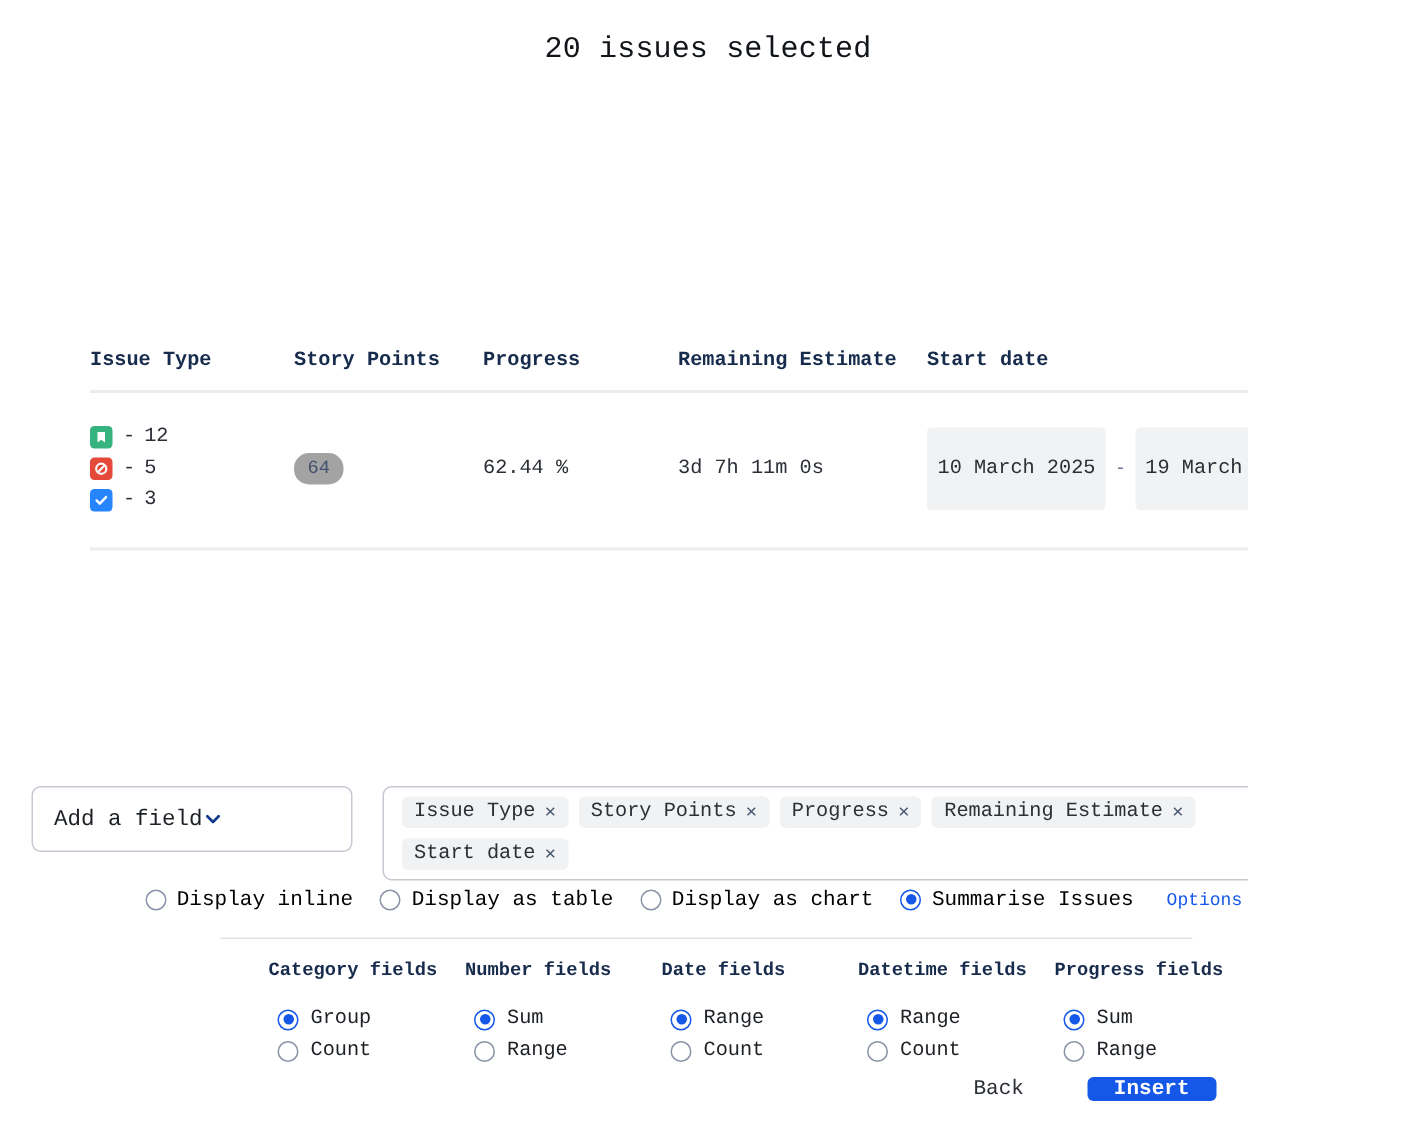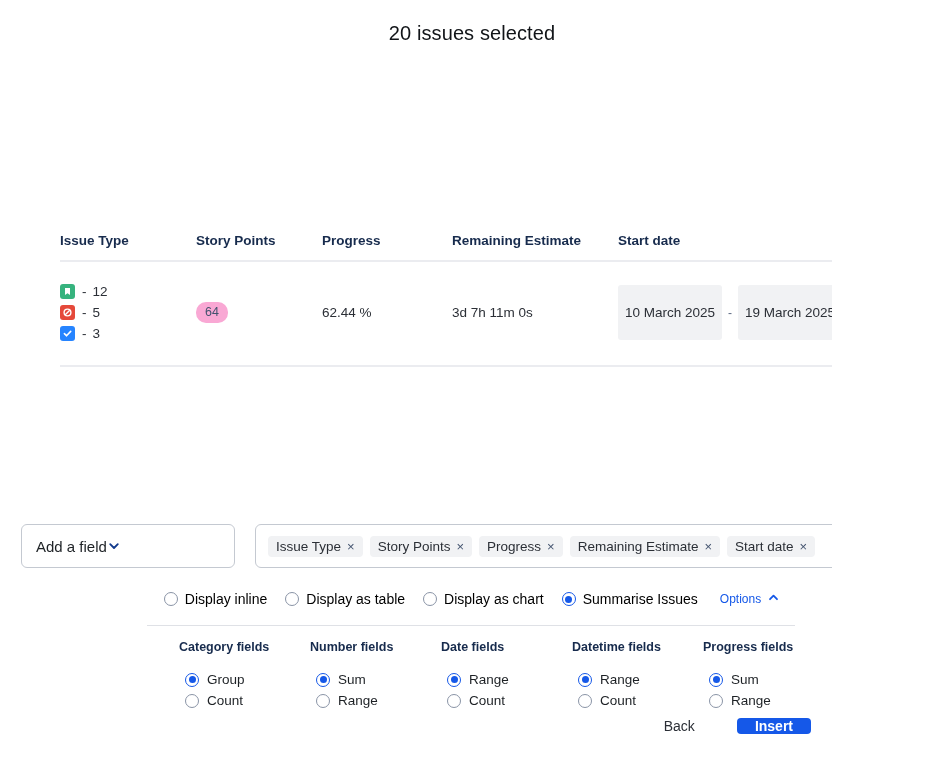--- a/index.html
+++ b/index.html
@@ -4,21 +4,21 @@
 <style>
   * { box-sizing: border-box; }
   html, body {
     margin: 0; padding: 0;
     width: 944px; height: 764px;
     background: #ffffff;
     font-family: "Liberation Sans", sans-serif;
     color: #172b4d;
     -webkit-font-smoothing: antialiased;
   }
-  .page { position: relative; width: 832px; height: 764px; overflow: hidden; }
+  .page { position: relative; width: 832px; height: 764px; overflow: hidden; font-family: Liberation Mono, monospace; }
 
   
   .title {
     position: absolute; top: 22px; left: 0; width: 944px;
     text-align: center;
     font-size: 20px; font-weight: 400; color: #111418;
     letter-spacing: 0.1px;
   }
 
   
@@ -52,21 +52,21 @@
   .type-icon {
     width: 15px; height: 15px; border-radius: 3px;
     display: inline-flex; align-items: center; justify-content: center;
     flex: 0 0 auto;
   }
   .type-icon svg { display: block; }
   .type-sep { padding: 0 2px 0 3px; color: #2b2f36; }
 
   .pill {
     display: inline-block;
-    background: #f9a8d4;
+    background: #a3a3a3;
     border-radius: 10px;
     padding: 3px 9px;
     font-size: 12.5px;
     color: #42526e;
     line-height: 1.25;
   }
   .datepill {
     display: inline-block;
     background: #f1f2f4;
     border-radius: 3px;

